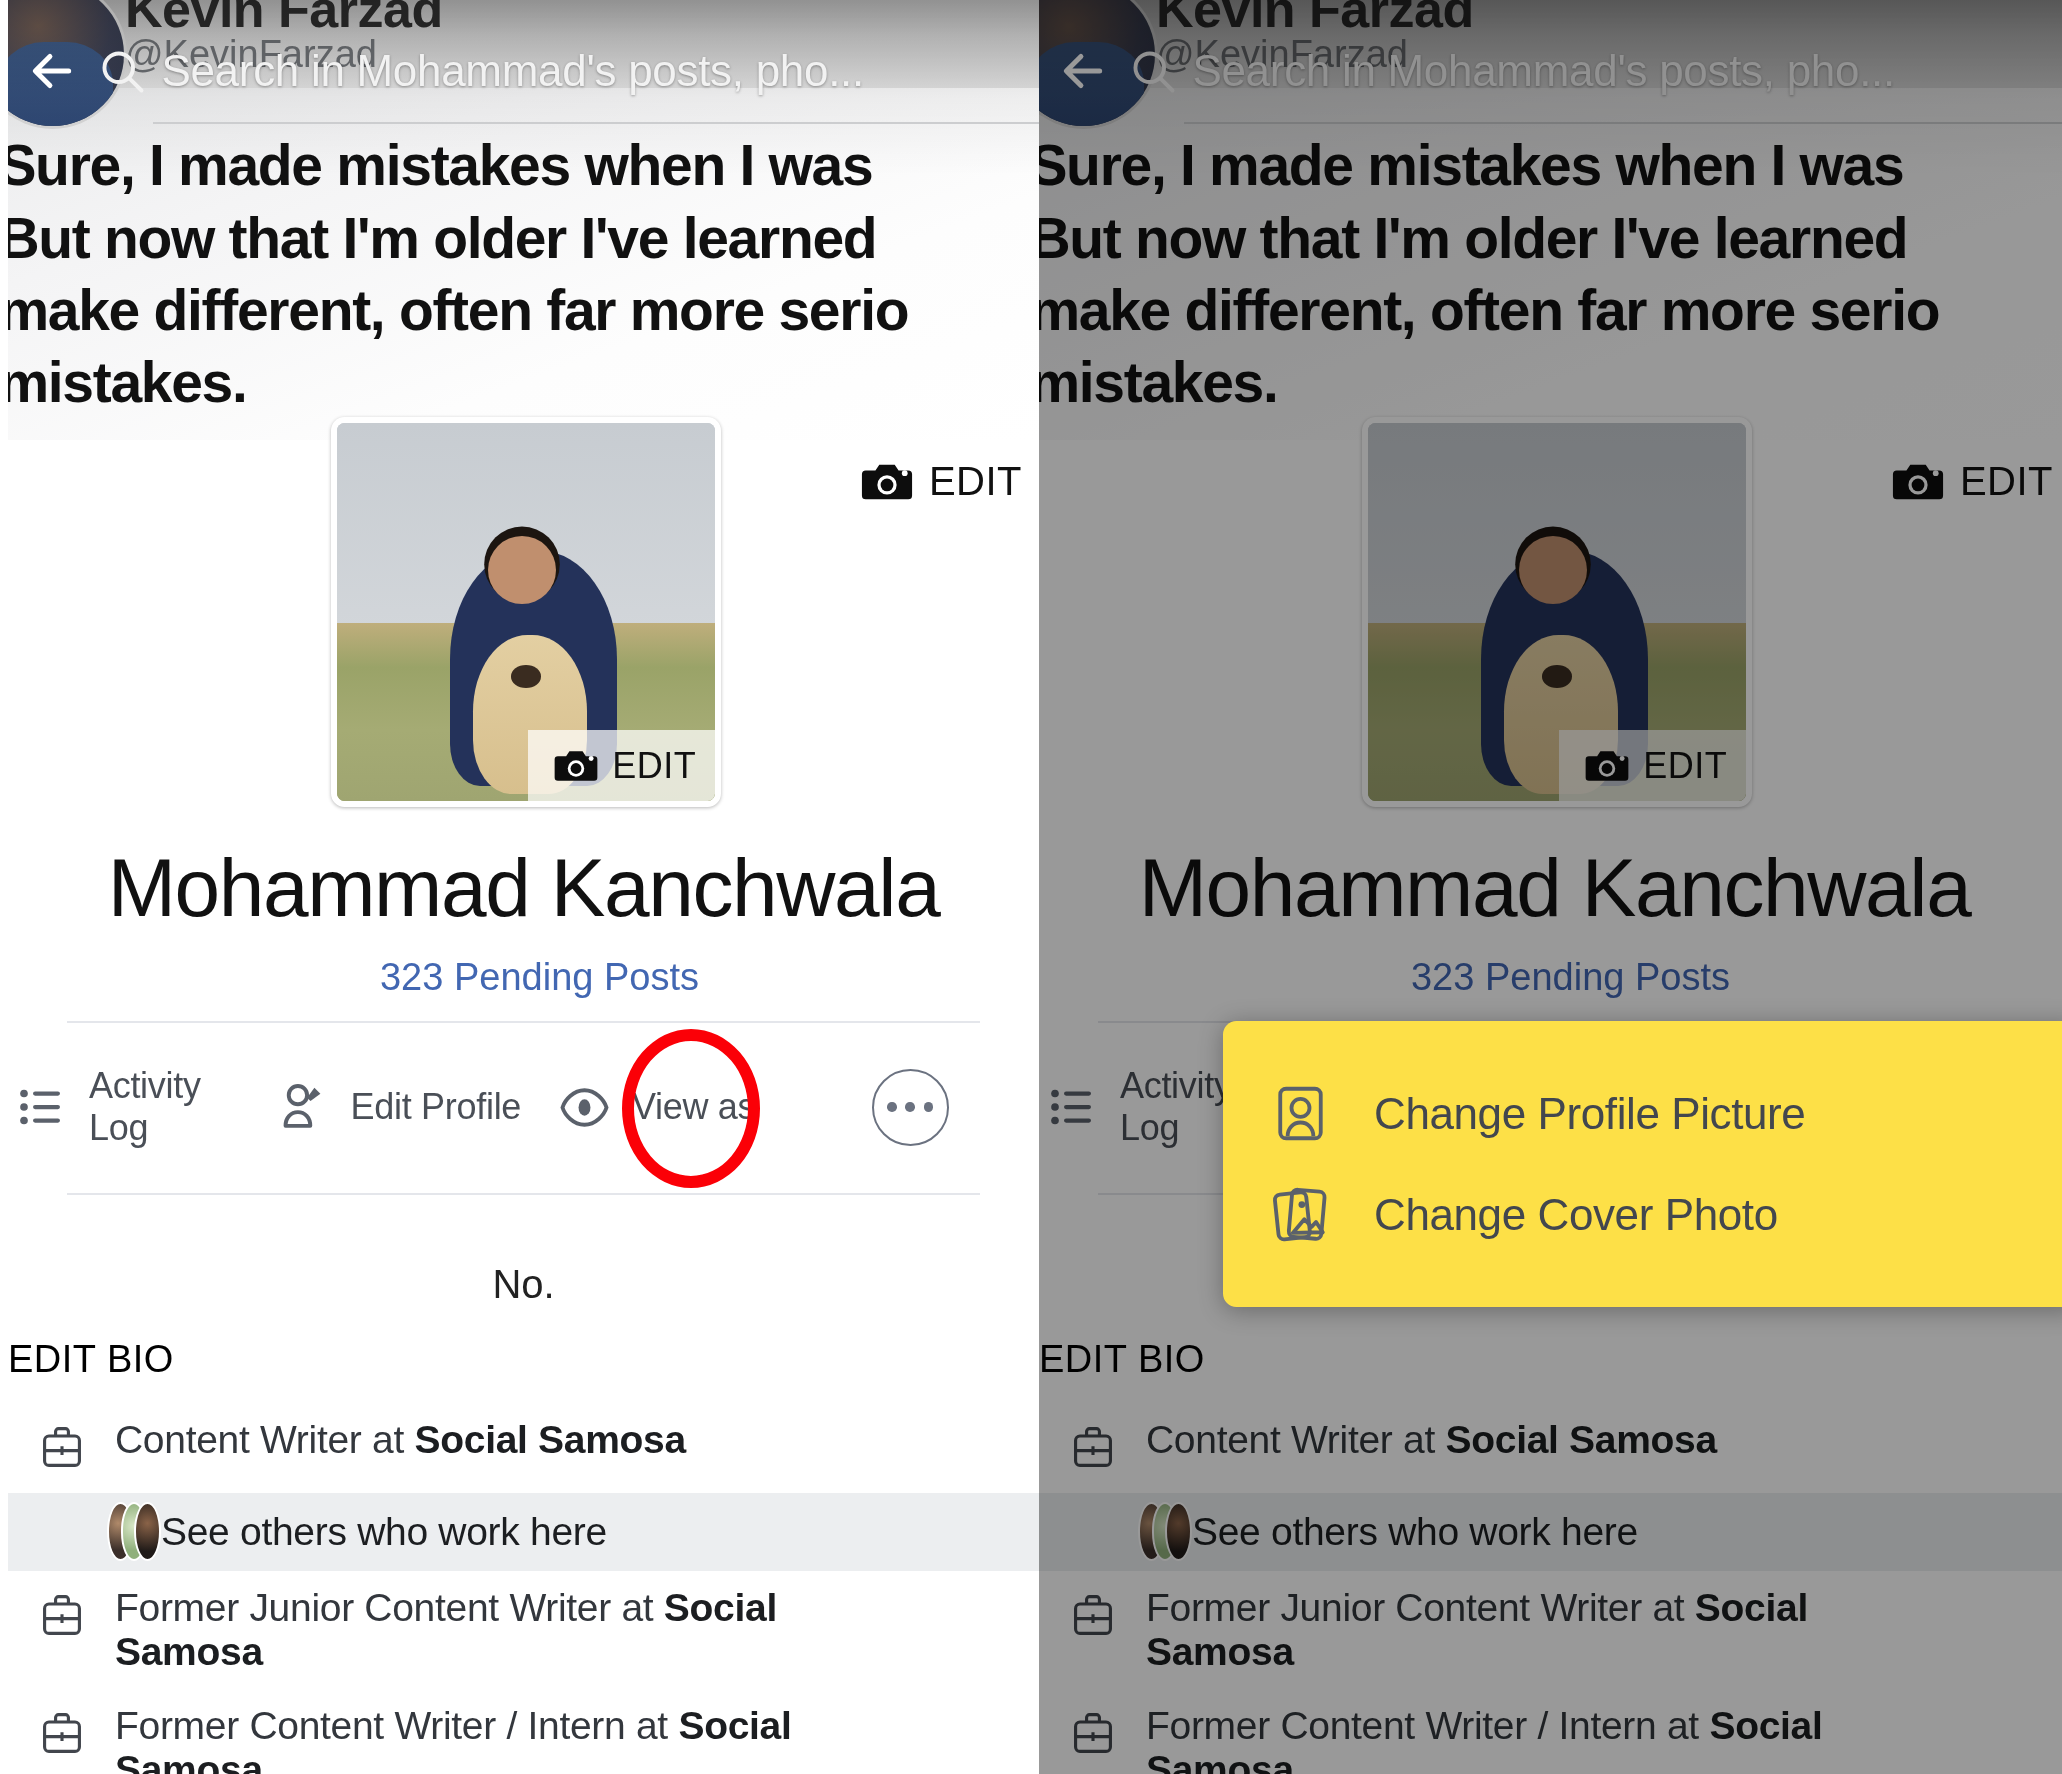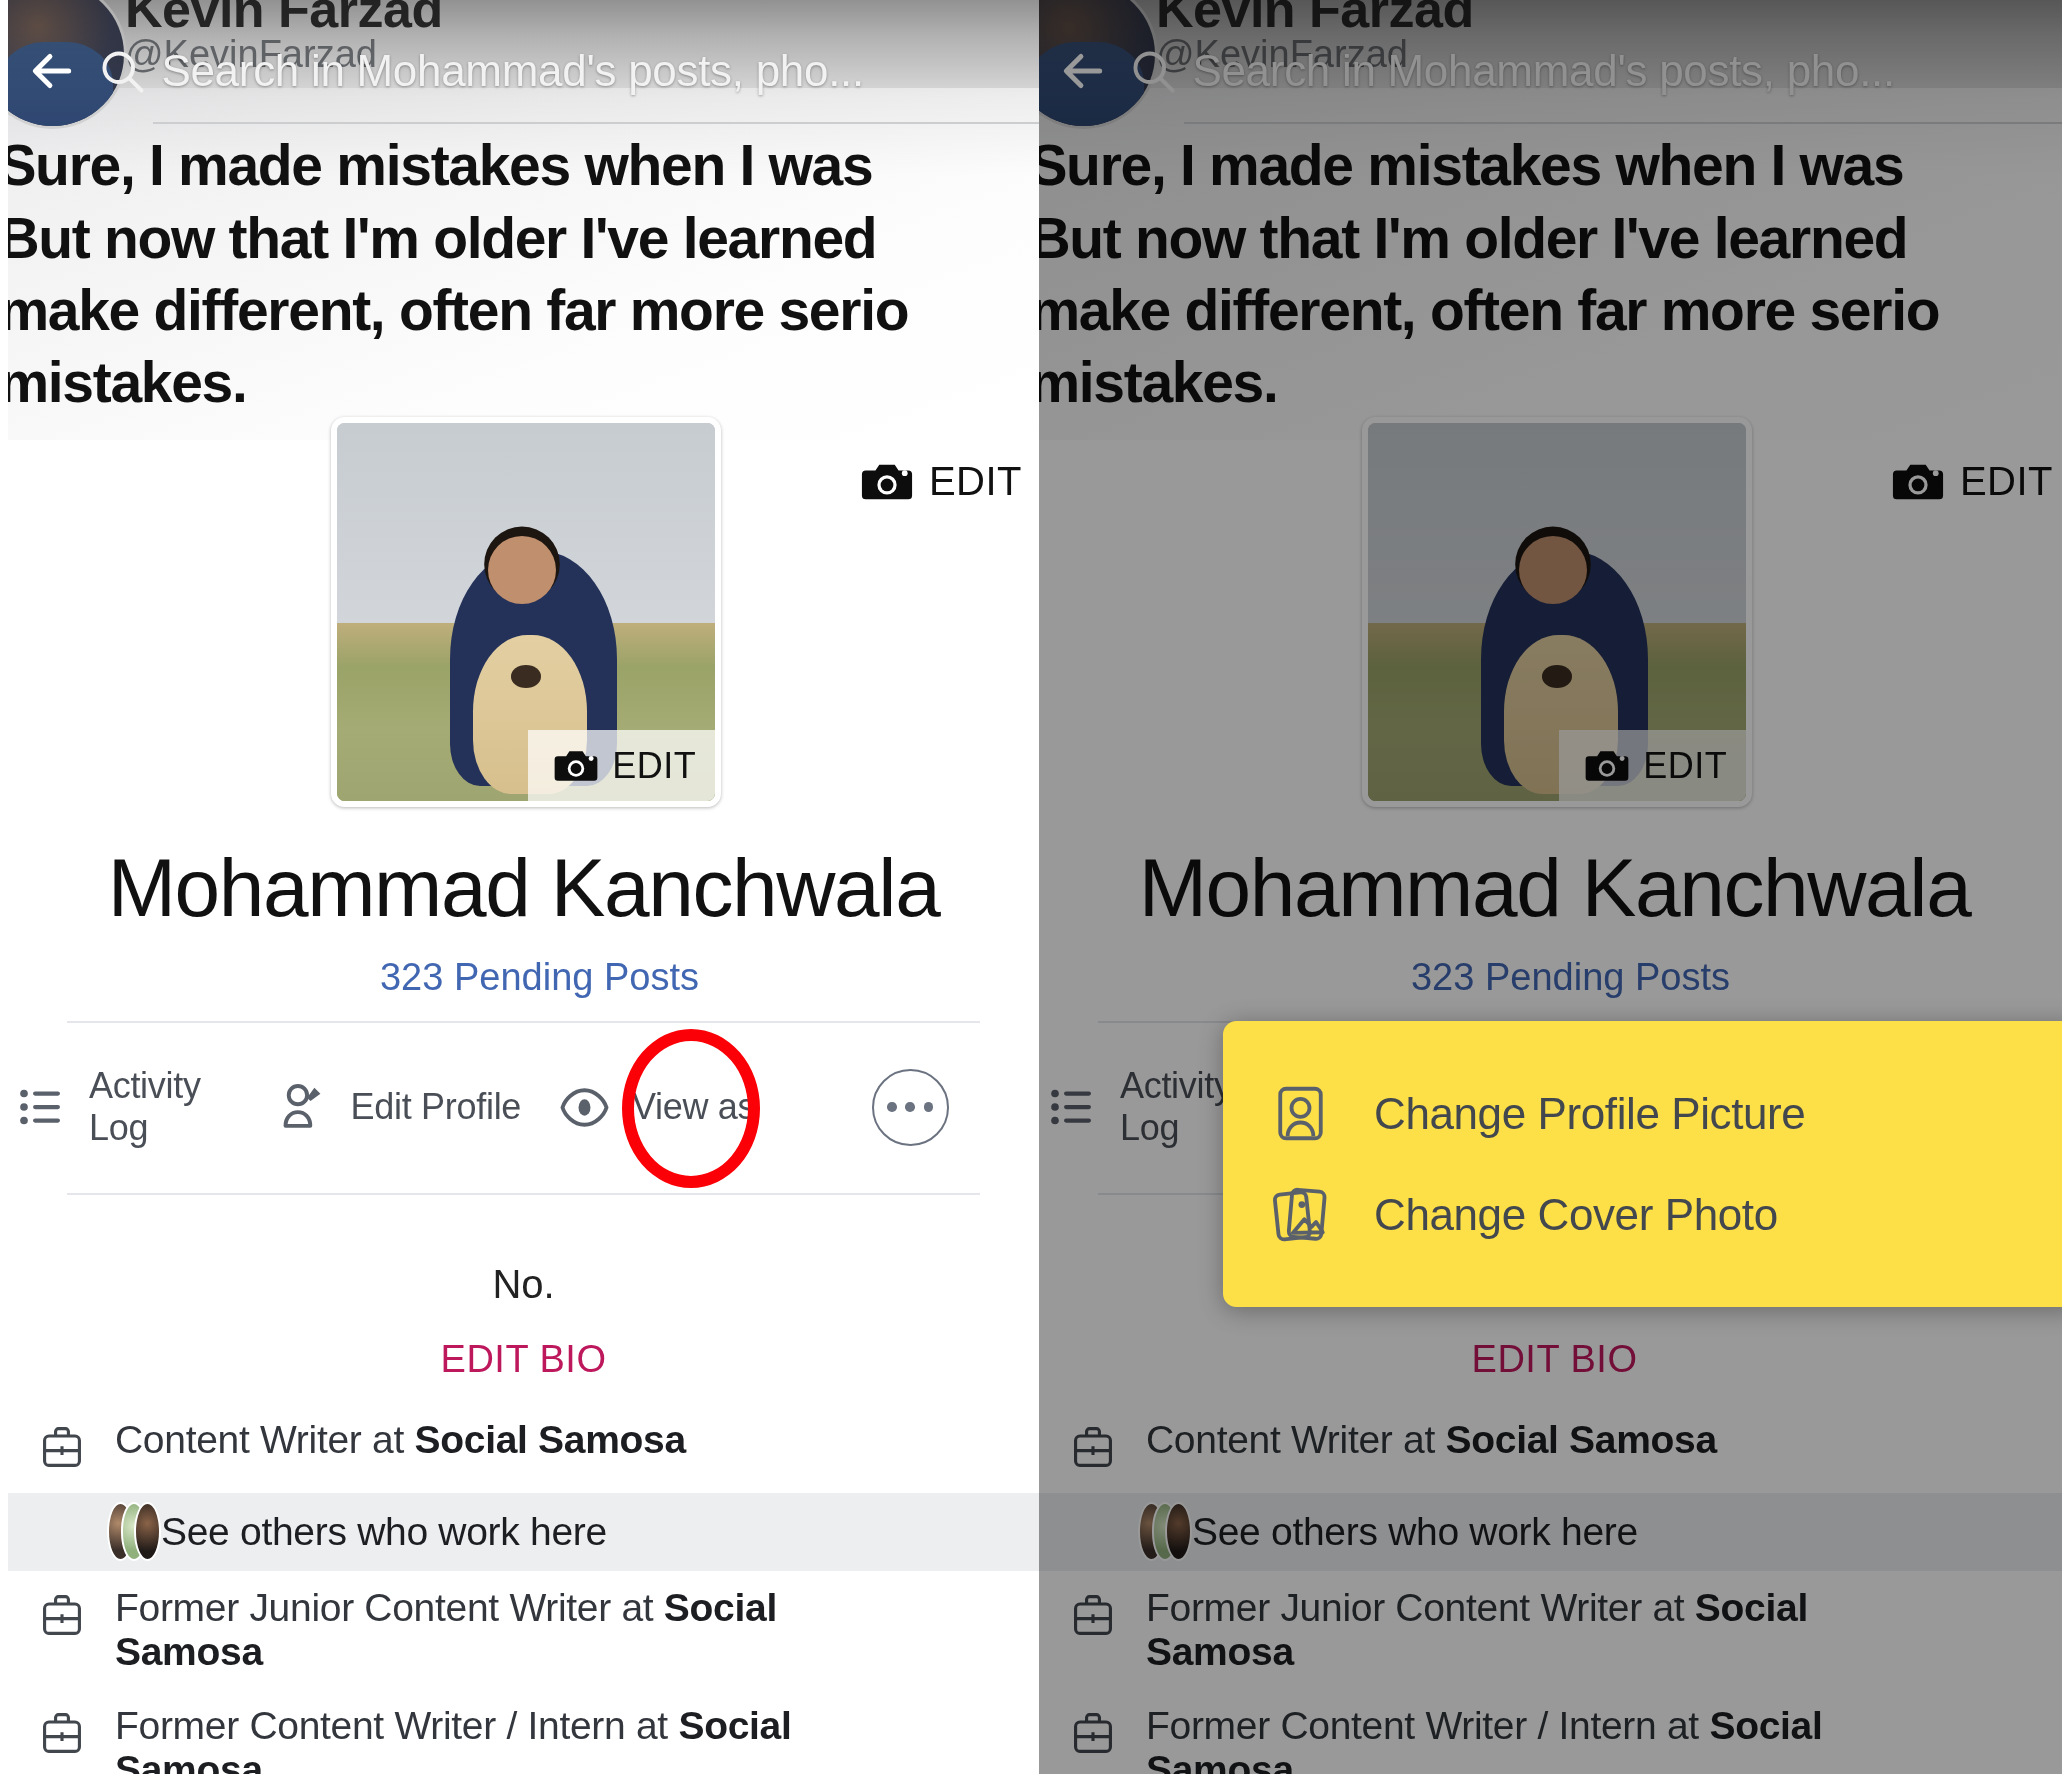--- a/index.html
+++ b/index.html
@@ -83,22 +83,22 @@
   .action .ic{width:69px;height:61px;display:flex;align-items:center;justify-content:center;}
   .action .lbl{font-size:36px;color:#4a4f57;letter-spacing:-0.3px;}
   .more-circle{width:73px;height:73px;border-radius:50%;border:2.9px solid #6b7280;
         display:flex;align-items:center;justify-content:center;gap:8.6px;}
   .more-circle i{width:9.6px;height:9.6px;border-radius:50%;background:#6b7280;display:block;}
   .red-ellipse{position:absolute;left:614px;top:1029px;width:138px;height:159px;
         border:12.4px solid #fb0007;border-radius:50%;box-sizing:border-box;}
 
   
   .bio{position:absolute;left:0;top:1262px;width:1031px;text-align:center;font-size:40px;color:#222;}
-  .editbio{position:absolute;left:0;top:1338px;width:1031px;text-align:center;
-        font-size:38px;color:#be185d;letter-spacing:0.5px;}
+  .editbio{position:absolute;left:0;top:1338px;width:1031px;text-align:left;
+        font-size:38px;color:#000000;letter-spacing:0.5px;}
 
   
   .rows{position:absolute;left:0;top:1403px;width:1031px;}
   .row{display:flex;align-items:flex-start;padding:15.3px 0 15.3px 0;min-height:59px;}
   .row .bic{width:107px;flex:0 0 107px;display:flex;justify-content:center;padding-top:3.8px;}
   .row .bic svg{width:44px;height:50px;}
   .row .txt{font-size:39px;color:#33373d;line-height:1.12;letter-spacing:-0.3px;
         max-width:774px;}
   .row .txt b{color:#1c1e21;font-weight:700;}
   .row.highlight{background:#eceef0;align-items:center;padding:9.6px 0;}

